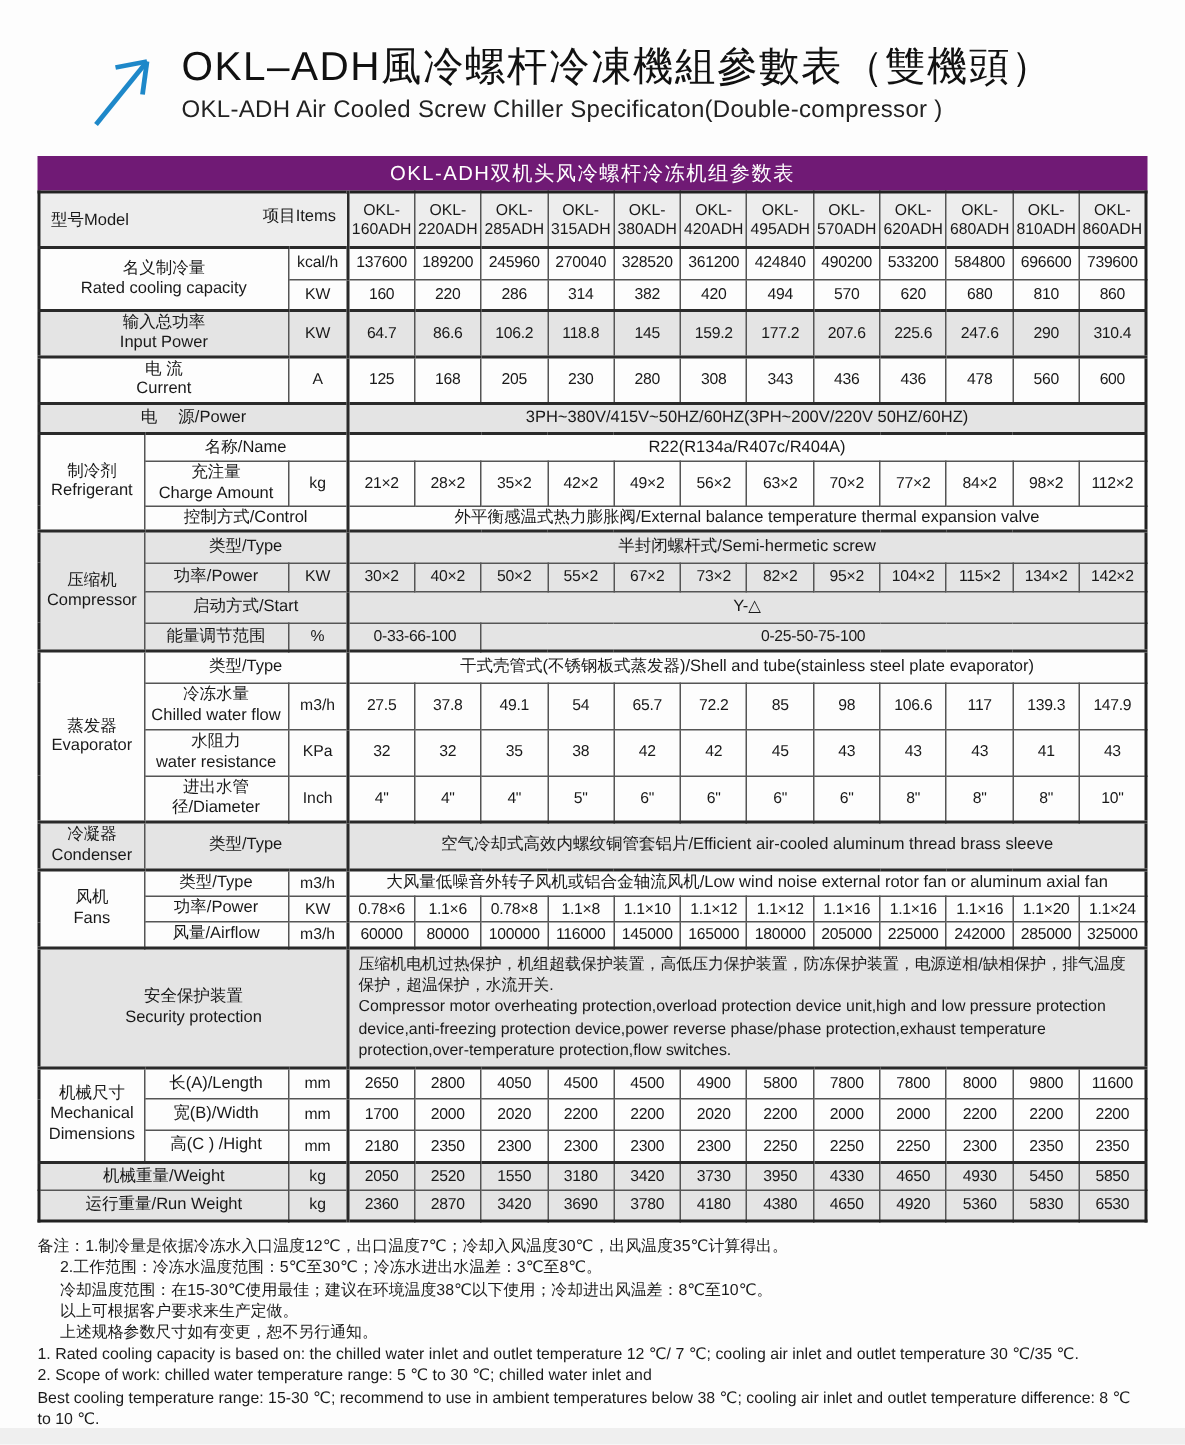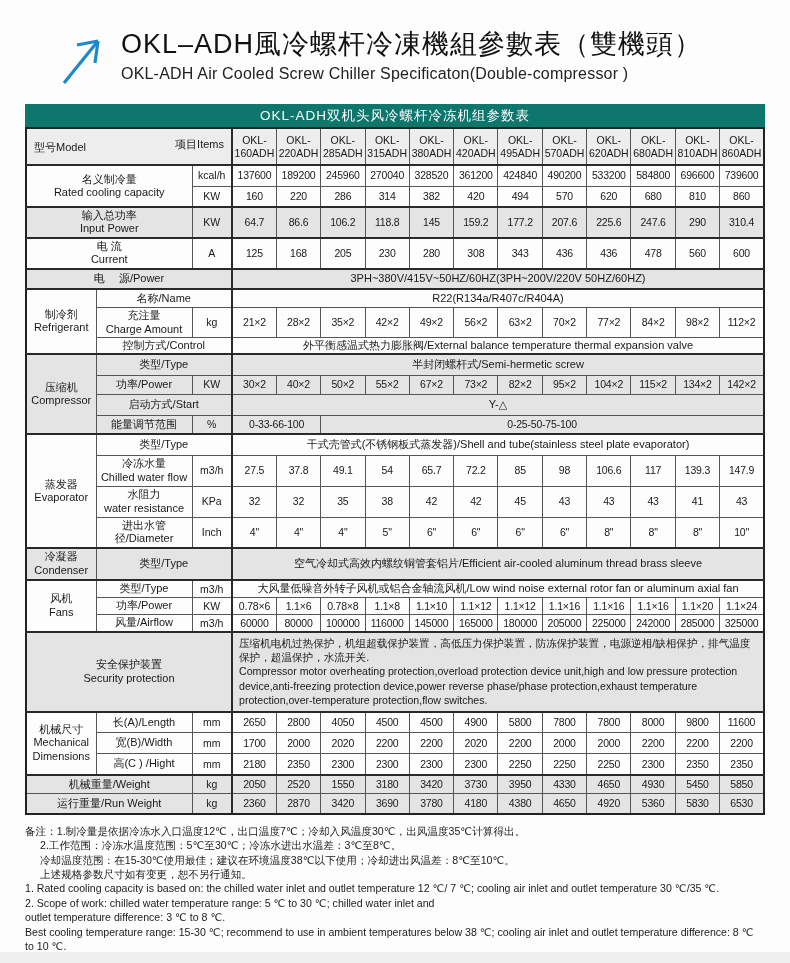--- a/index.html
+++ b/index.html
@@ -12,21 +12,21 @@
 
   
   .hdr { display: flex; align-items: flex-start; padding-left: 28px; margin-top: 16px; }
   .logo { width: 62px; height: 60px; flex: 0 0 62px; margin-top: 2px; }
   .titles { margin-left: 6px; }
   .t-zh { font-size: 27px; letter-spacing: 1px; color: #111; font-weight: 500; }
   .t-en { font-size: 16px; color: #222; margin-top: 3px; letter-spacing: 0.2px; }
 
   
   .bar {
-    margin-top: 16px; width: 740px; height: 23px; background: #0f766e;
+    margin-top: 16px; width: 740px; height: 23px; background: #701a75;
     color: #fff; font-size: 13.5px; display: flex; align-items: center; justify-content: center;
     letter-spacing: 1px;
   }
 
   
   table { border-collapse: collapse; table-layout: fixed; width: 740px; border: 2px solid #222; }
   td {
     border: 1px solid #555; text-align: center; vertical-align: middle;
     padding: 1px 1px; font-size: 10.5px; white-space: pre-line; line-height: 1.22; color: #191919;
   }
@@ -440,21 +440,21 @@
           <td class="v">5830</td>
           <td class="v">6530</td>
         </tr>
       </tbody>
   </table>
 
   <div class="notes">
       <div class="">备注：1.制冷量是依据冷冻水入口温度12℃，出口温度7℃；冷却入风温度30℃，出风温度35℃计算得出。</div>
       <div class="ind">2.工作范围：冷冻水温度范围：5℃至30℃；冷冻水进出水温差：3℃至8℃。</div>
       <div class="ind">冷却温度范围：在15-30℃使用最佳；建议在环境温度38℃以下使用；冷却进出风温差：8℃至10℃。</div>
+      <div class="ind">以上可根据客户要求来生产定做。</div>
       <div class="ind">上述规格参数尺寸如有变更，恕不另行通知。</div>
       <div class="">1. Rated cooling capacity is based on: the chilled water inlet and outlet temperature 12 ℃/ 7 ℃; cooling air inlet and outlet temperature 30 ℃/35 ℃.</div>
       <div class="">2. Scope of work: chilled water temperature range: 5 ℃ to 30 ℃; chilled water inlet and</div>
-      <div class="">outlet temperature difference: 3 ℃ to 8 ℃.</div>
       <div class="">Best cooling temperature range: 15-30 ℃; recommend to use in ambient temperatures below 38 ℃; cooling air inlet and outlet temperature difference: 8 ℃ to 10 ℃.</div>
     </div>
 
 </div>
 <div class="strip"></div>
 
 </body></html>

